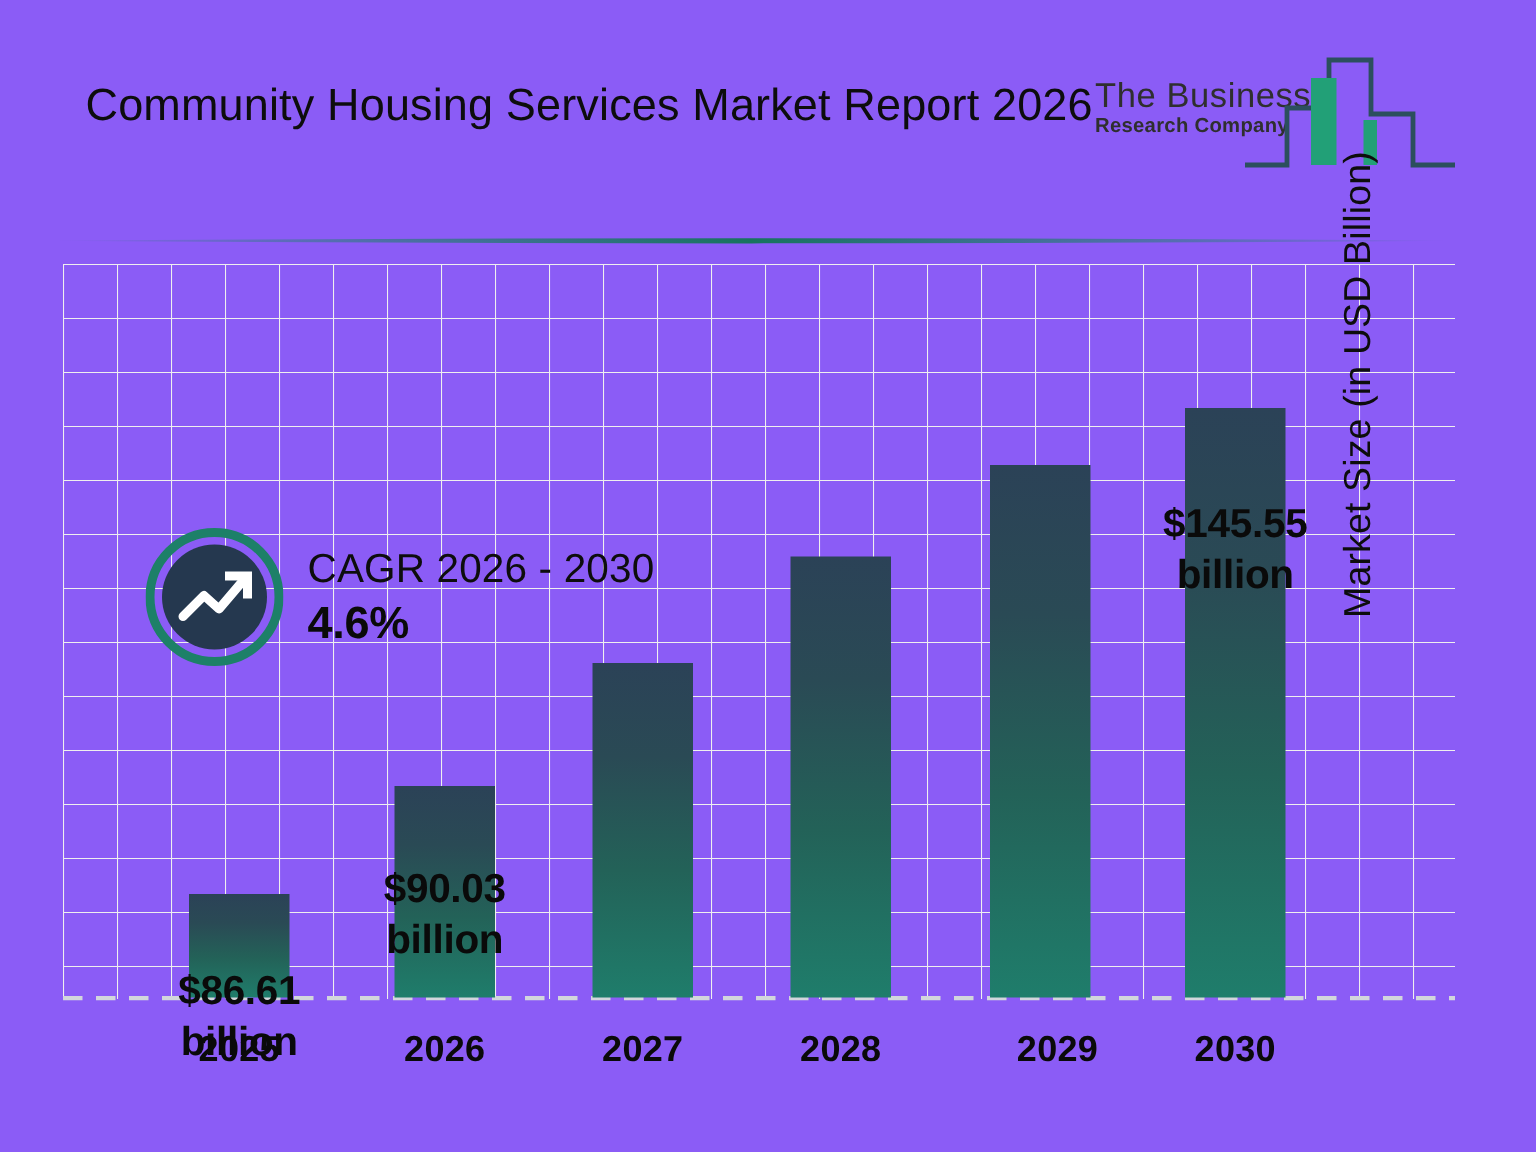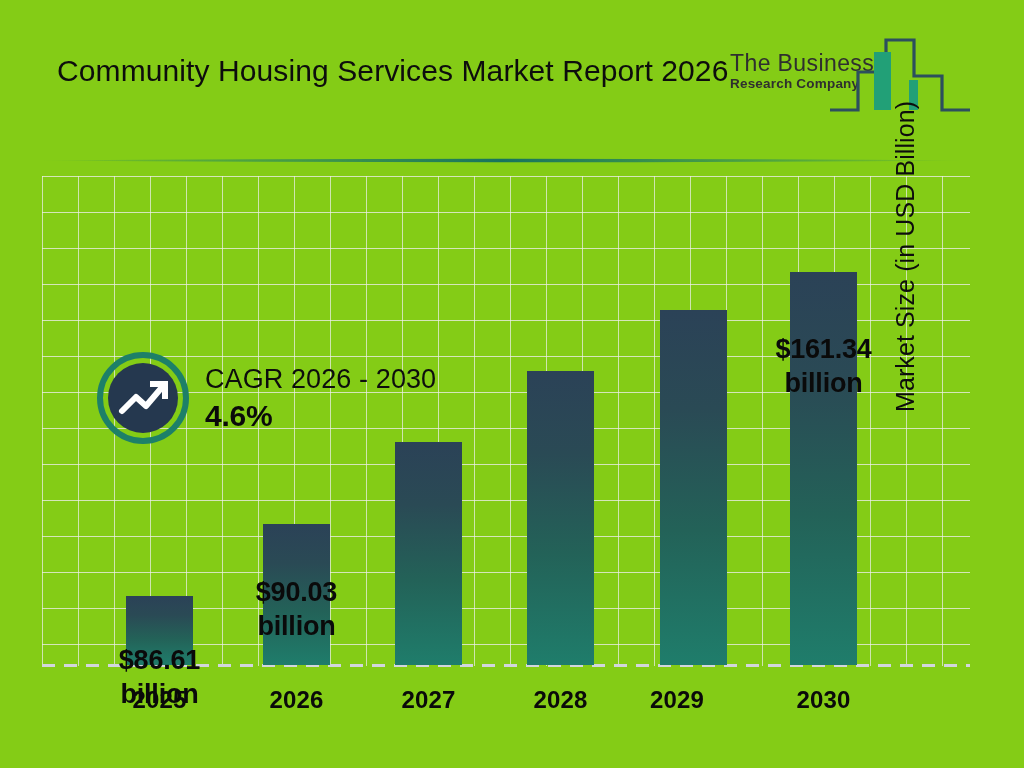--- a/index.html
+++ b/index.html
@@ -10,21 +10,21 @@
   }
   body {
     font-family: "Liberation Sans", sans-serif;
     -webkit-font-smoothing: antialiased;
   }
 
   #page {
     position: relative;
     width: 1024px;
     height: 768px;
-    background: #84cc16;
+    background: #8b5cf6;
     overflow: hidden;
   }
 
   
   #header {
     position: absolute;
     left: 0; top: 0;
     width: 1024px;
     height: 150px;
   }
@@ -254,24 +254,24 @@
         <div class="value-label" style="left: 216.5px; top: 425px;">
           <div>$90.03</div>
           <div>billion</div>
         </div>
         <div class="x-label" style="left: 236.5px;">2026</div>
         <div class="bar" style="left: 395px; height: 223px;"></div>
         <div class="x-label" style="left: 368.5px;">2027</div>
         <div class="bar" style="left: 527px; height: 294px;"></div>
         <div class="x-label" style="left: 500.5px;">2028</div>
         <div class="bar" style="left: 660px; height: 355px;"></div>
-        <div class="x-label" style="left: 617px;">2029</div>
+        <div class="x-label" style="left: 645px;">2029</div>
         <div class="bar" style="left: 790px; height: 393px;"></div>
         <div class="value-label" style="left: 743.5px; top: 182px;">
-          <div>$161.34</div>
+          <div>$145.55</div>
           <div>billion</div>
         </div>
         <div class="x-label" style="left: 763.5px;">2030</div>
       </div>
 
     <div id="cagr">
       <svg id="cagr-icon" viewBox="0 0 92 92">
         <circle cx="46" cy="46" r="43" fill="none" stroke="#1d8068" stroke-width="6"></circle>
         <circle cx="46" cy="46" r="35" fill="#25384f"></circle>
         <polyline points="25,59 39,45 49,54 66,34" fill="none" stroke="#ffffff" stroke-width="6" stroke-linecap="round" stroke-linejoin="round"></polyline>

